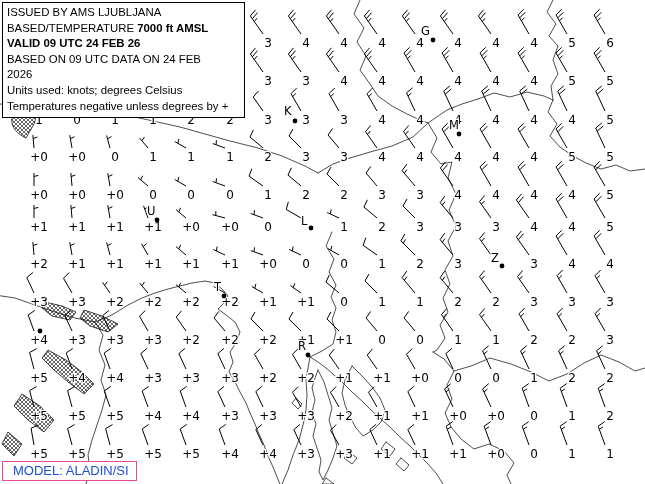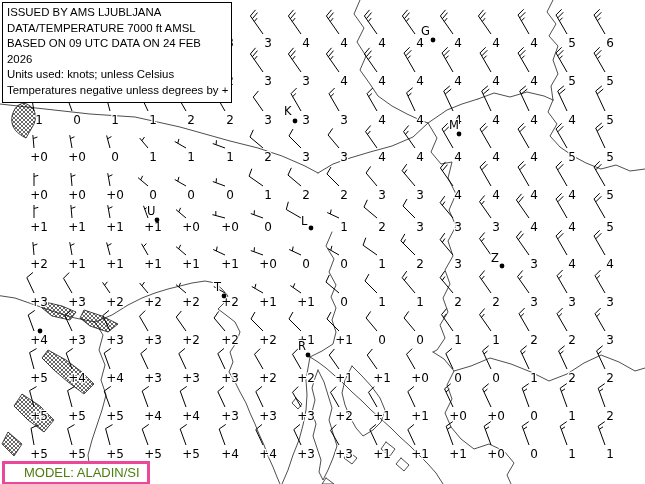--- a/index.html
+++ b/index.html
@@ -1,23 +1,23 @@
 <!DOCTYPE html>
 <html><head>
 <meta charset="utf-8">
 <style>
   html,body{margin:0;padding:0;background:#888;}
   #stage{position:relative;width:645px;height:484px;background:#fff;outline:1px solid #000;
          font-family:"Liberation Sans","DejaVu Sans",sans-serif;overflow:hidden;}
   #mapsvg{position:absolute;left:0;top:0;}
   .infobox{position:absolute;left:2px;top:2px;width:222px;background:#fff;border:1px solid #000;
-           padding:2px 2px 3px 4px;font-size:11.4px;line-height:15.6px;color:#000;z-index:5;}
-  .infobox b{font-weight:normal;}
-  .modelbox{position:absolute;left:2px;top:461px;background:#fff;border:3px solid #ec4899;
-            padding:1px 7px 2px 19px;font-size:13px;color:#4d7c0f;z-index:5;}
+           padding:2px 15px 3px 4px;font-size:11.4px;line-height:15.6px;color:#000;z-index:5;}
+  .infobox b{font-weight:bold;}
+  .modelbox{position:absolute;left:2px;top:461px;background:#fff;border:1px solid #ec4899;
+            padding:1px 7px 2px 10px;font-size:13px;color:#1d4ed8;z-index:5;}
   text{fill:#000;}
 </style>
 </head>
 <body>
 
 <div id="stage">
   <svg id="mapsvg" width="645" height="484" viewBox="0 0 645 484">
       <defs>
         <pattern id="xh" width="4" height="4" patternUnits="userSpaceOnUse">
           <path d="M0,4 L4,0 M0,0 L4,4" stroke="#000" stroke-width="0.6"></path>
@@ -1092,22 +1092,23 @@
         <text x="298" y="350" font-size="11.5" font-family="&quot;DejaVu Sans&quot;,&quot;Liberation Sans&quot;,sans-serif" paint-order="stroke" stroke="#fff" stroke-width="2.5">R</text>
         <circle cx="308" cy="355" r="2.4" fill="#000"></circle>
       </g>
       <g>
         <circle cx="40" cy="331" r="2.4" fill="#000"></circle>
       </g>
     </svg>
 
   <div class="infobox">
     <div>ISSUED BY AMS LJUBLJANA</div>
-    <div><span>DATA/TEMPERATURE </span><b>7000 ft AMSL</b></div>
+    <div><span>BASED/TEMPERATURE </span><b>7000 ft AMSL</b></div>
+    <div><b>VALID 09 UTC 24 FEB 26</b></div>
     <div>BASED ON 09 UTC DATA ON 24 FEB 2026</div>
-    <div>Units used: knots; unless Celsius</div>
+    <div>Units used: knots; degrees Celsius</div>
     <div>Temperatures negative unless degrees by +</div>
   </div>
 
   <div class="modelbox">
     <span>MODEL: ALADIN/SI</span>
   </div>
 </div>
 
 </body></html>

